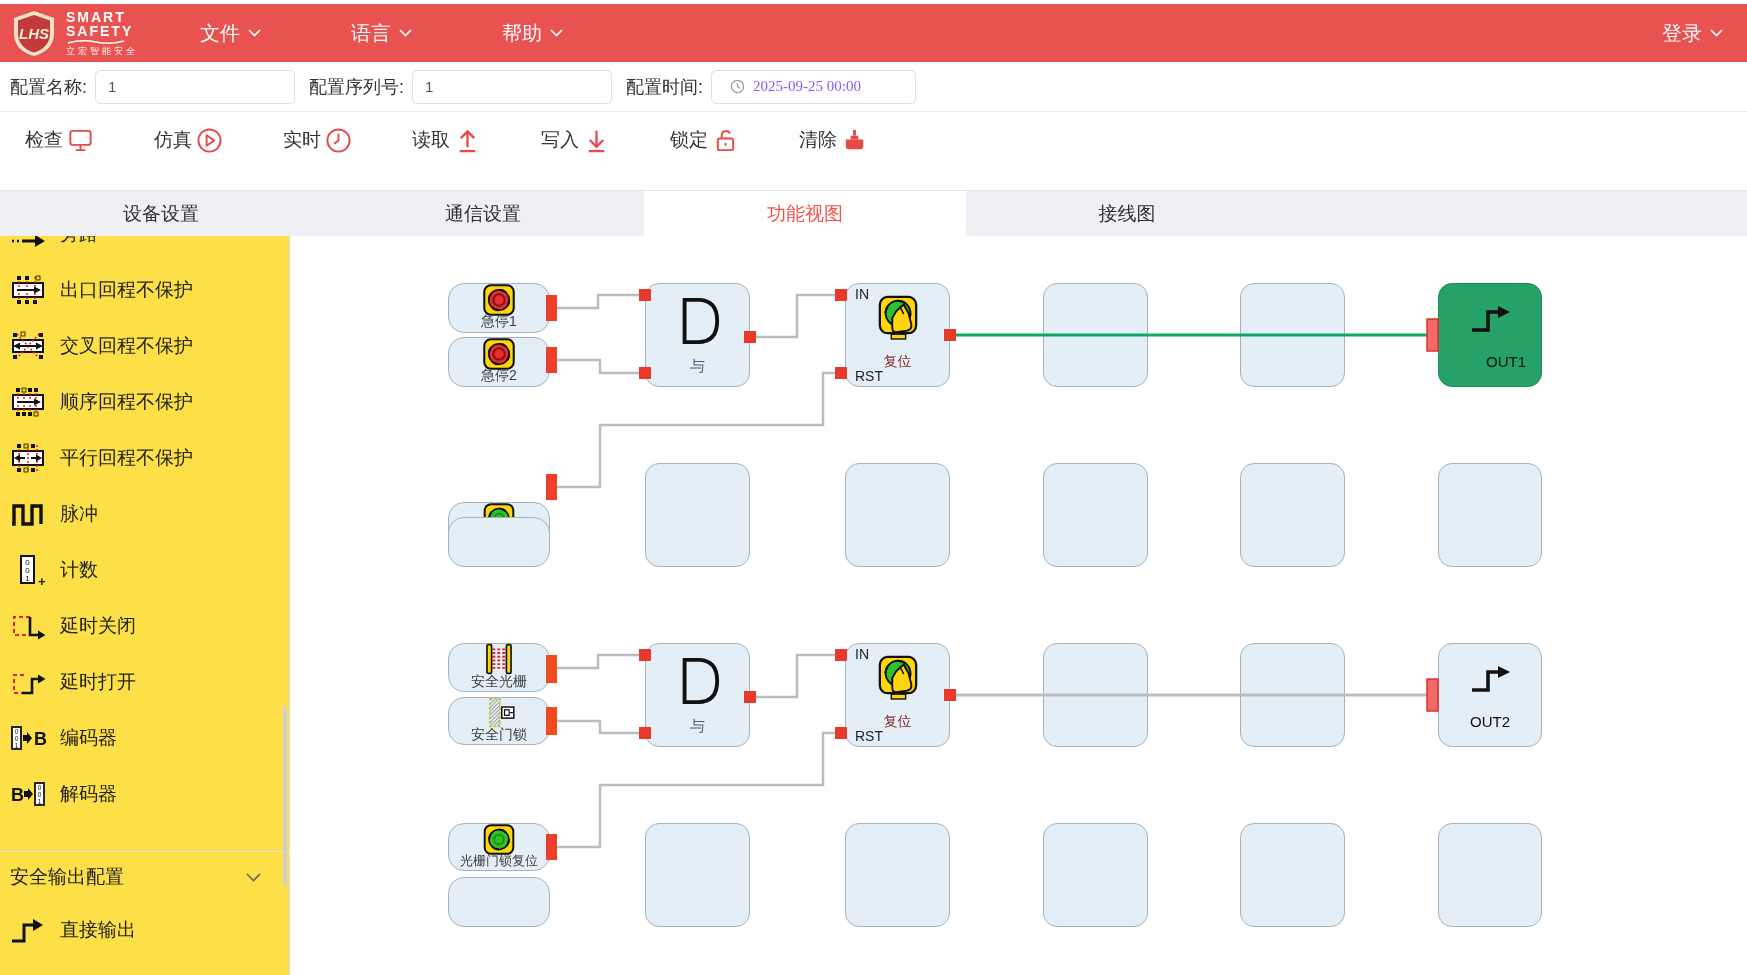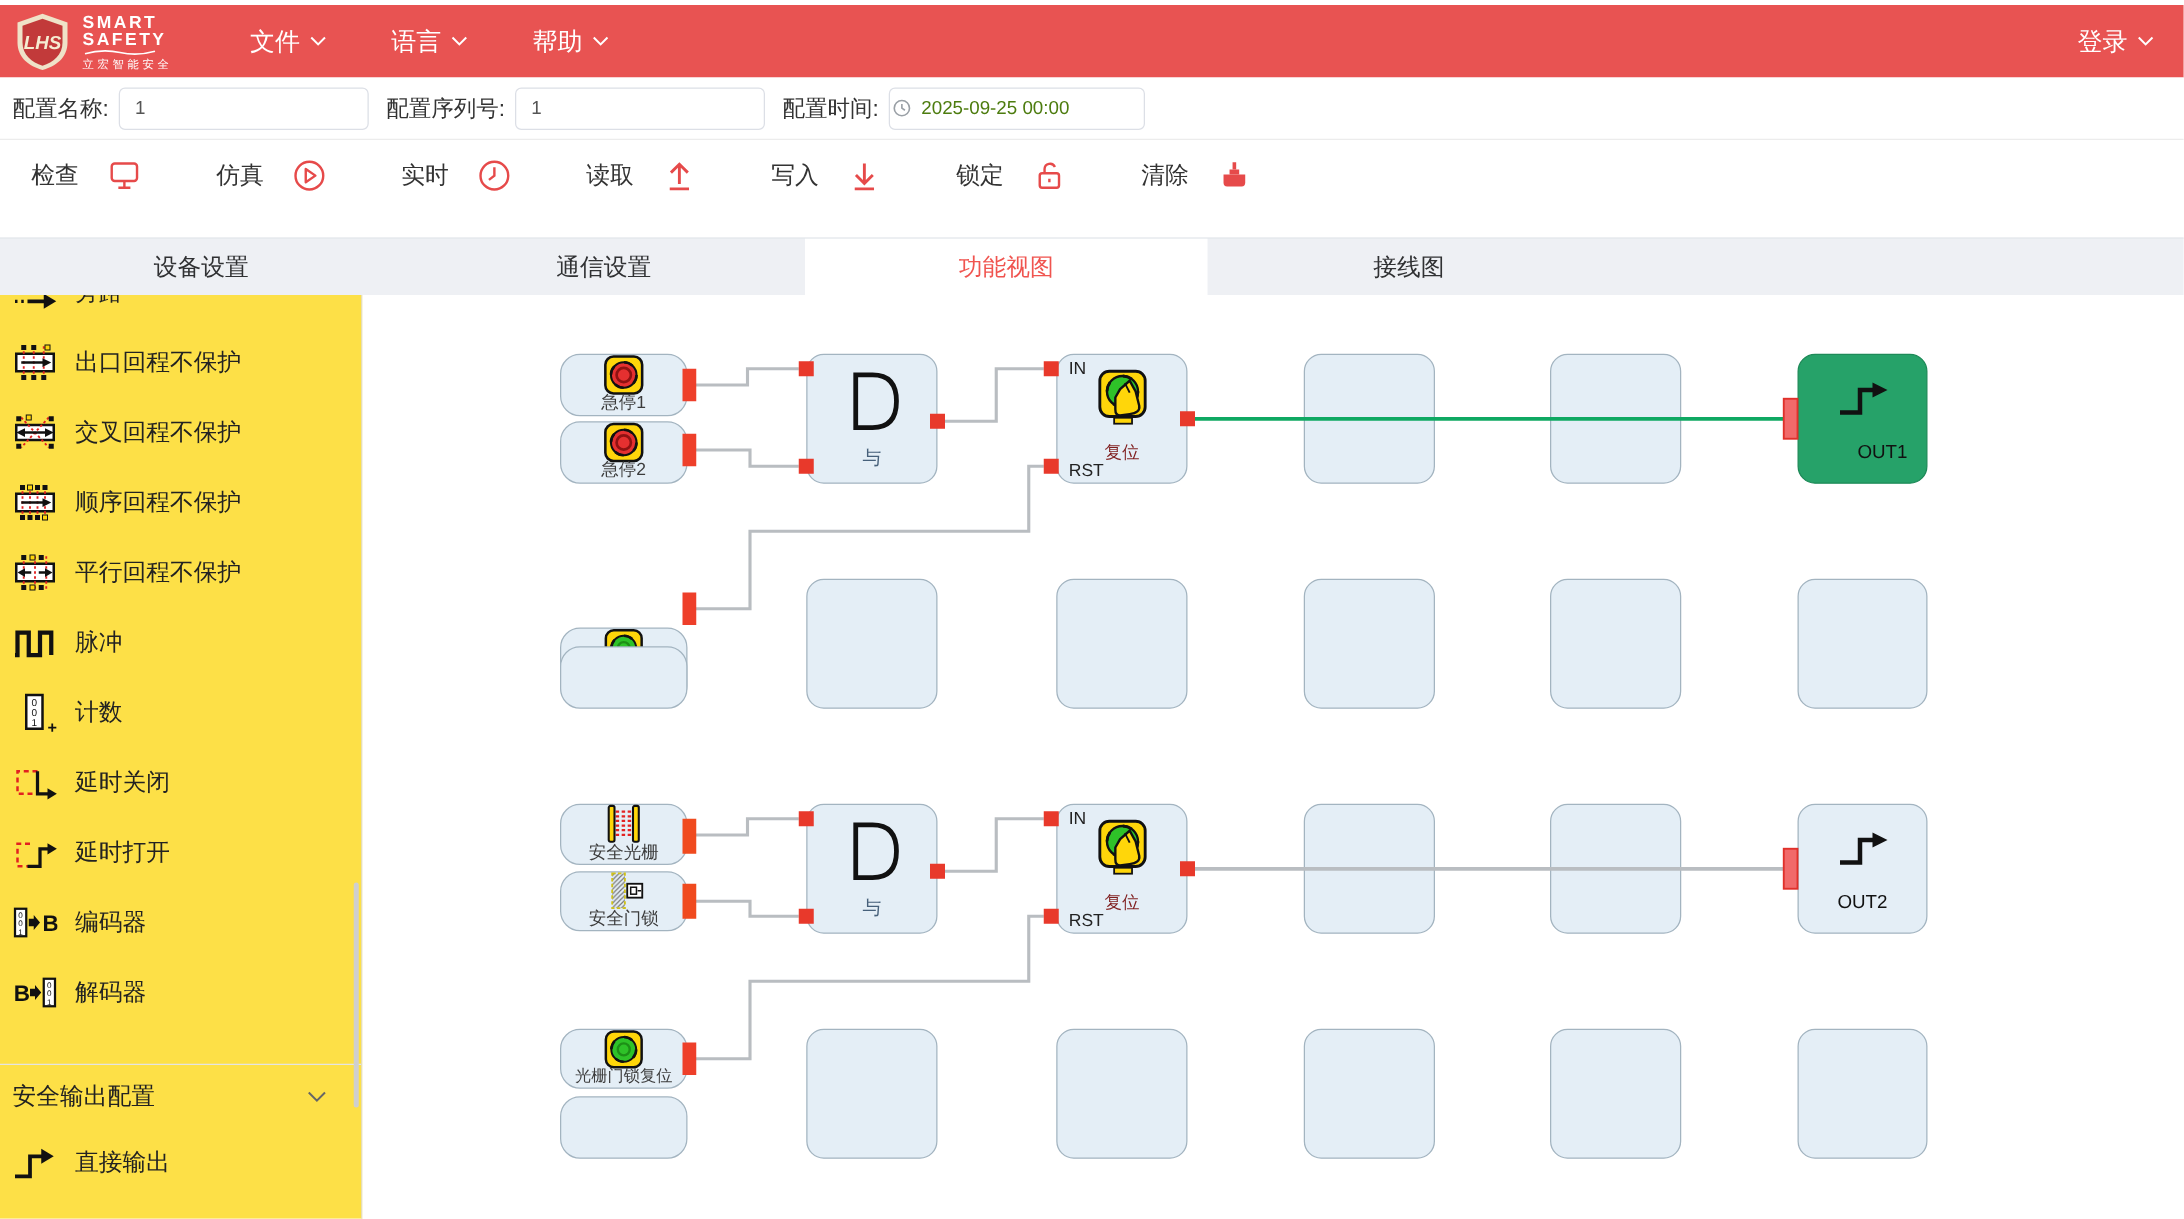--- a/index.html
+++ b/index.html
@@ -6,33 +6,33 @@
   body { font-family:"Liberation Sans",sans-serif; background:#fff; width:1747px; height:975px; overflow:hidden; }
   .top-strip { height:4px; background:#fff; }
 
   
   .navbar { height:58px; background:#e85352; display:flex; align-items:center; color:#fff; padding:0 24px 0 10px; }
   .logo-wrap { display:flex; align-items:center; gap:8px; }
   .brand-text { display:flex; flex-direction:column; line-height:1.05; }
   .brand-en { font-size:14px; font-weight:bold; letter-spacing:2px; }
   .brand-wave { width:60px; height:6px; }
   .brand-cn { font-size:9px; letter-spacing:3px; margin-top:2px; }
-  .nav-menus { display:flex; gap:52px; margin-left:62px; }
+  .nav-menus { display:flex; gap:90px; margin-left:62px; }
   .nav-item { font-size:20px; display:flex; align-items:center; gap:8px; cursor:pointer; }
   .nav-login { margin-left:auto; font-size:20px; display:flex; align-items:center; gap:8px; cursor:pointer; }
 
   
   .config-bar { height:50px; display:flex; align-items:center; padding-left:10px; border-bottom:1px solid #ececec; background:#fff; }
   .cfg-label { font-size:18px; color:#333; }
   .cfg-input { width:200px; height:34px; border:1px solid #dcdfe6; border-radius:5px; font-size:15px; color:#555; padding:0 12px; margin:0 14px 0 8px; font-family:"Liberation Sans",sans-serif; }
-  .date-box { width:205px; height:34px; border:1px solid #dcdfe6; border-radius:5px; display:flex; align-items:center; gap:8px; padding:0 2px; margin-left:8px; color:#4d7c0f; font-size:15px; }
+  .date-box { width:205px; height:34px; border:1px solid #dcdfe6; border-radius:5px; display:flex; align-items:center; gap:8px; padding:0 18px; margin-left:8px; color:#8b5cf6; font-size:15px;font-family:Liberation Serif, serif; }
 
   
   .toolbar { height:56px; display:flex; align-items:center; gap:60px; padding-left:25px; background:#fff; }
-  .tool-btn { display:flex; align-items:center; gap:23px; font-size:19px; color:#333; cursor:pointer;justify-content:space-between; }
+  .tool-btn { display:flex; align-items:center; gap:4px; font-size:19px; color:#333; cursor:pointer;justify-content:space-between; }
   .tool-btn svg { display:block; }
 
   .pre-tab-gap { height:22px; background:#fff; }
 
   
   .tabbar { height:46px; background:#eef0f4; border-top:1px solid #e4e7ec; display:flex; }
   .tab { width:322px; display:flex; align-items:center; justify-content:center; font-size:19px; color:#303133; cursor:pointer; }
   .tab.active { background:#fff; color:#f0544f; }
 
   

